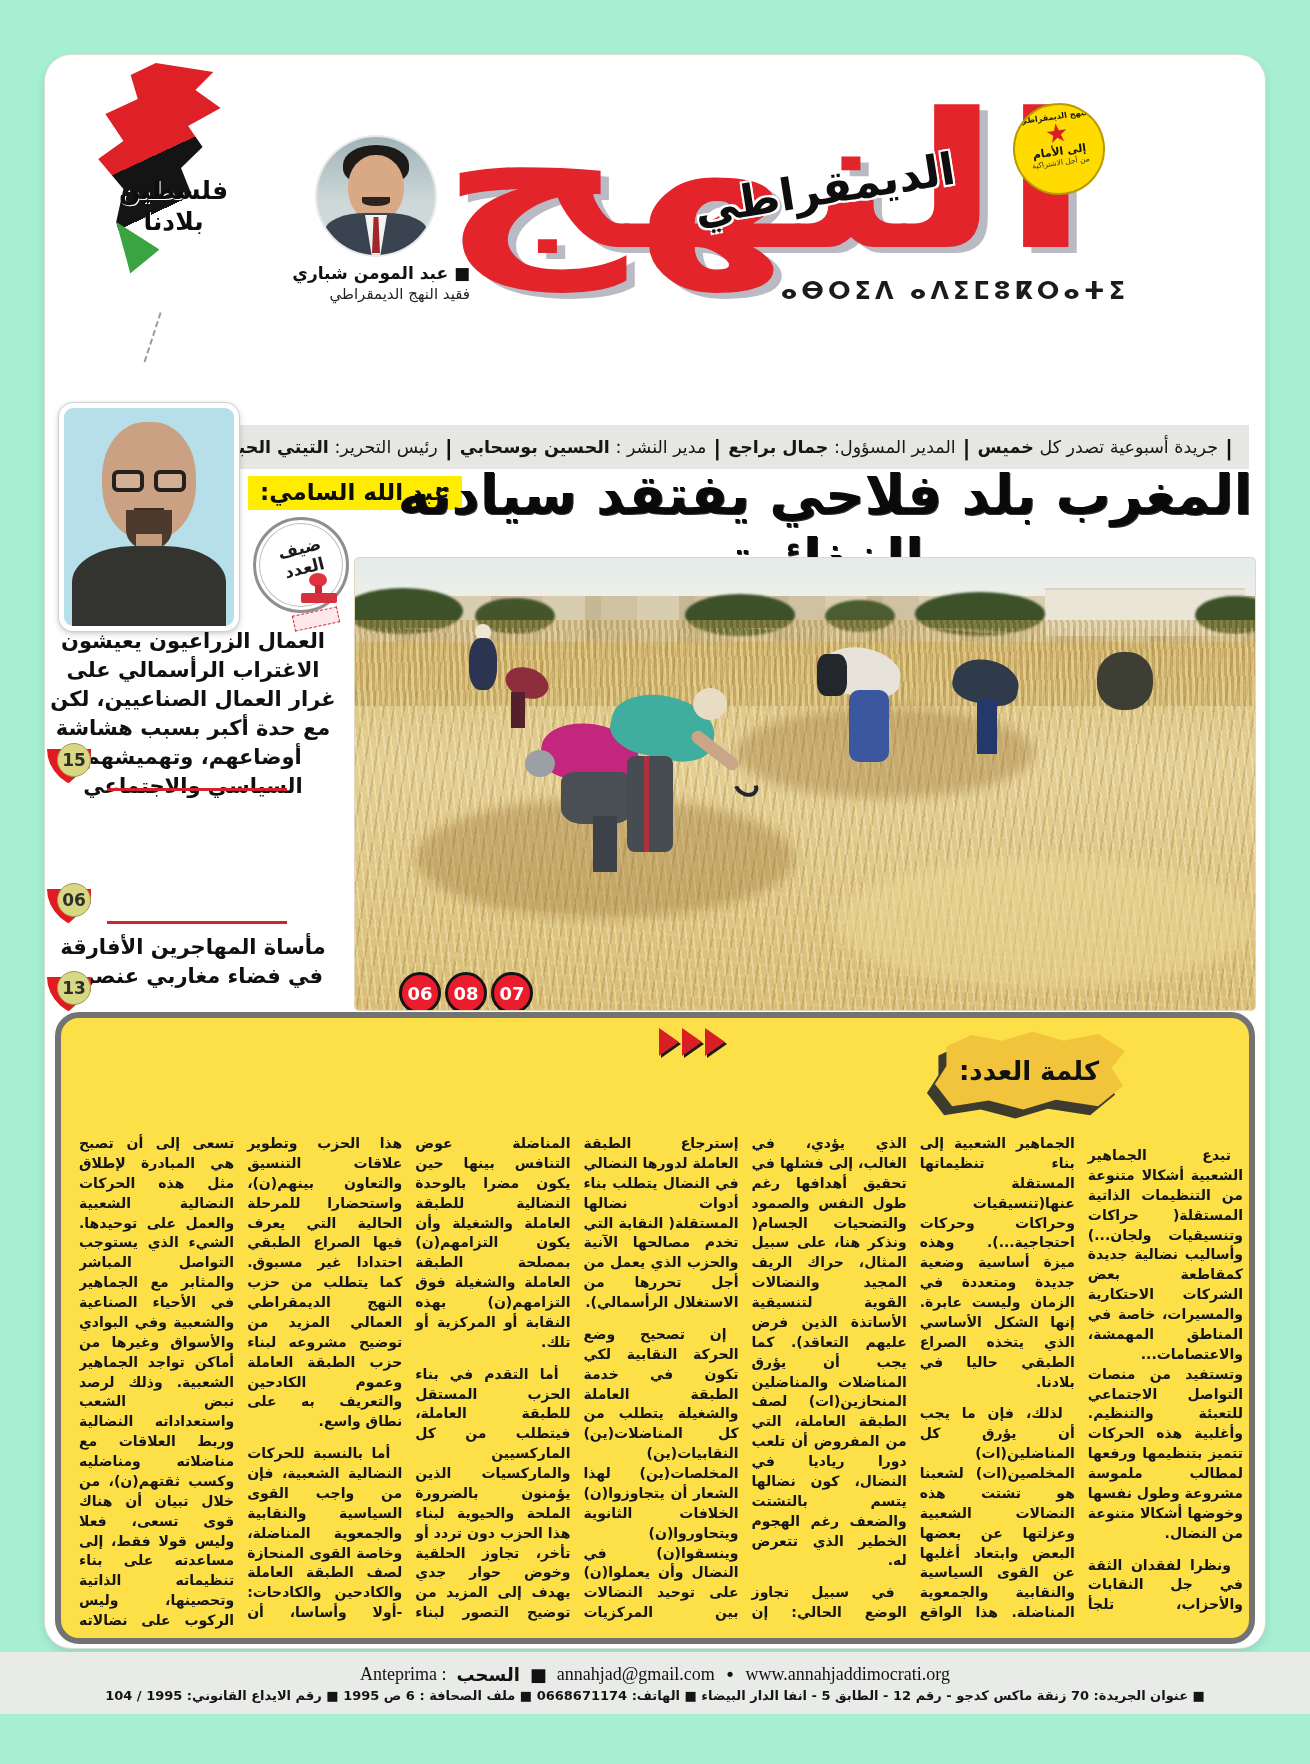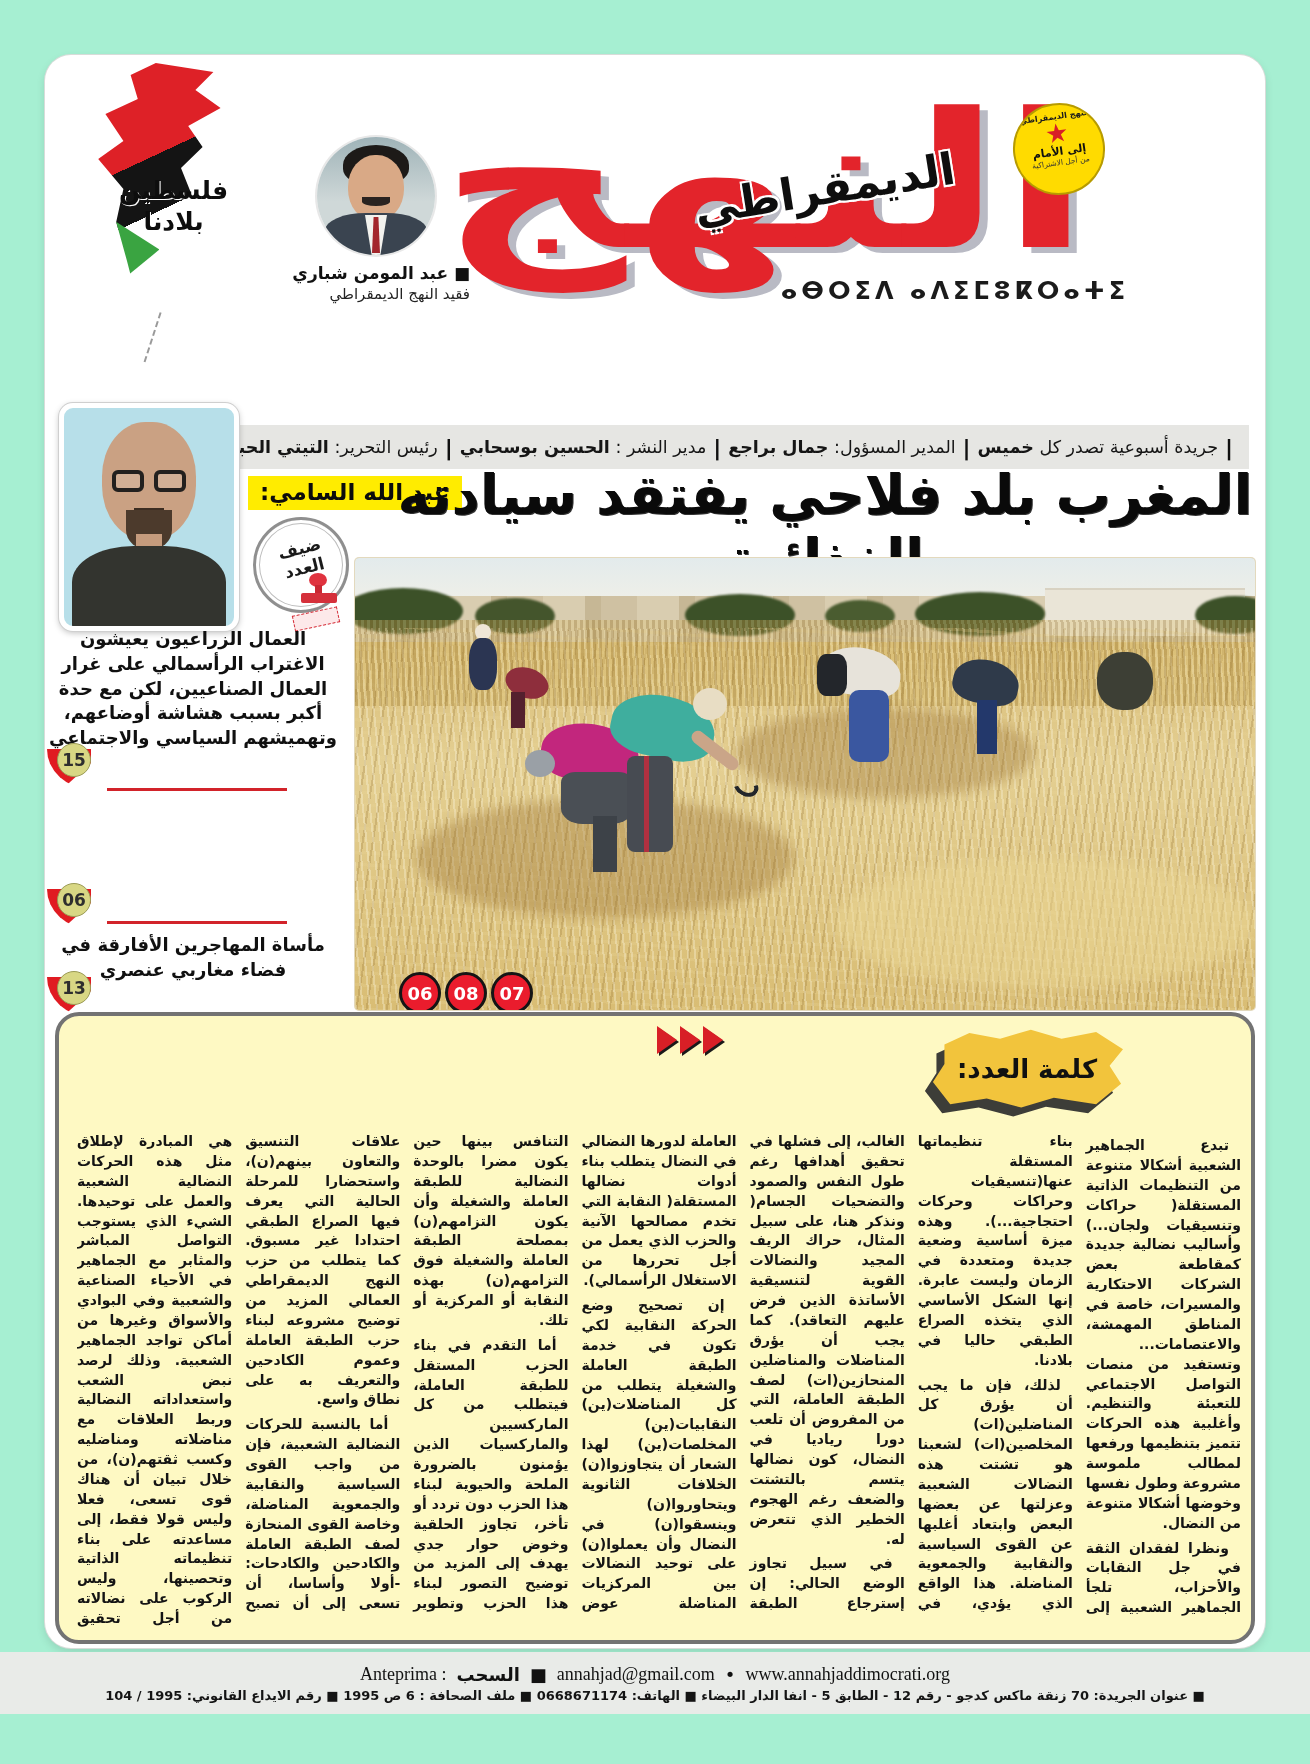--- a/index.html
+++ b/index.html
@@ -83,21 +83,21 @@
      border:3px solid #8f8f8f; box-shadow:inset 0 0 0 3px #fff, inset 0 0 0 4px #bdbdbd; background:#fff; }
   .stamp-txt { position:absolute; left:14px; top:22px; width:70px; direction:rtl; text-align:center;
      font-size:17px; font-weight:bold; color:#1a1a1a; transform:rotate(-14deg); line-height:1.15; }
   .st-knob { position:absolute; left:56px; top:56px; width:18px; height:14px; border-radius:50%; background:#e0333f; }
   .st-neck { position:absolute; left:62px; top:68px; width:7px; height:9px; background:#c92833; }
   .st-base { position:absolute; left:48px; top:76px; width:36px; height:10px; border-radius:2px; background:#d5303b; }
   .st-tag  { position:absolute; left:40px; top:94px; width:46px; height:16px; border:1px dashed #d5303b;
      transform:rotate(-12deg); background:#fde9ea; }
 
   .teaser { position:absolute; direction:rtl; text-align:center; width:292px; left:2px;
-     font-size:18px; font-weight:bold; color:#101010; line-height:1.38; }
+     font-size:21px; font-weight:bold; color:#101010; line-height:1.38; }
   .badge { position:absolute; left:2px; width:46px; height:46px; }
   .badge .wedge { position:absolute; left:0; top:6px; width:44px; height:40px; background:#e01b22;
      border-radius:0 0 0 100%; clip-path:polygon(0 0, 100% 0, 100% 35%, 35% 100%, 0 100%); }
   .badge .num { position:absolute; left:10px; top:0; width:34px; height:34px; border-radius:50%;
      background:#d8d784; border:1px solid #9a9a55; color:#2e2e2e; font-weight:bold; font-size:17px;
      display:flex; align-items:center; justify-content:center; }
   .sep-red { position:absolute; left:62px; width:180px; height:3px; background:#d2232a; }
 
   
   .photo { position:absolute; left:310px; top:503px; width:900px; height:452px; overflow:hidden;
@@ -115,35 +115,35 @@
   .ph-standing { position:absolute; left:0; top:62px; width:100%; height:86px;
      background:repeating-linear-gradient(88deg, rgba(168,134,60,.45) 0 3px, rgba(222,196,122,.4) 3px 6px); }
   .ph-swath { position:absolute; border-radius:50%; background:rgba(150,110,45,.35); filter:blur(6px); }
   .wkpart { position:absolute; }
   .ph-badges { position:absolute; left:44px; top:414px; display:flex; gap:4px; }
   .ph-badge { width:42px; height:42px; border-radius:50%; background:#ea1c2d; border:3px solid #151515;
      color:#fff; font-weight:bold; font-size:18px; display:flex; align-items:center; justify-content:center; }
 
   
   .panel { position:absolute; left:10px; top:957px; width:1200px; height:632px;
-     border:4px solid #737373; border-radius:24px; background:#fef9c3; }
+     border:6px solid #737373; border-radius:24px; background:#fde047; }
   .tri-arrows { position:absolute; left:598px; top:10px; display:flex; gap:3px; }
   .tri { width:0; height:0; border-top:14px solid transparent; border-bottom:14px solid transparent;
      border-left:20px solid #d81f26; filter:drop-shadow(2px 2px 0 #1a1a1a); }
   .splash { position:absolute; left:872px; top:12px; width:192px; height:82px;
      filter:drop-shadow(-8px 9px 0 rgba(45,45,45,.92)); }
   .splash-in { width:100%; height:100%; background:#f2c43c; display:flex; align-items:center; justify-content:center;
      clip-path:polygon(7% 20%, 20% 6%, 36% 13%, 52% 2%, 68% 13%, 86% 5%, 100% 26%, 93% 46%, 99% 68%, 86% 93%, 64% 85%, 47% 97%, 29% 86%, 10% 93%, 1% 66%, 7% 44%);
      font-size:26px; font-weight:bold; color:#111; direction:rtl; }
   .ed-headline { position:absolute; left:60px; top:56px; width:840px; direction:rtl; text-align:center;
      font-size:36px; font-weight:bold; color:#e01b22; text-shadow:0.5px 0.5px 0 #8d1116; }
   .ed-cols { position:absolute; left:18px; top:116px; width:1164px; height:500px; overflow:hidden;
      direction:rtl; column-count:7; column-gap:13px; text-align:justify;
      font-size:14px; font-weight:bold; line-height:1.42; color:#141414; }
-  .ed-cols p { margin:4px 0 5px; text-indent:12px; }
+  .ed-cols p { margin:12px 0 5px; text-indent:12px; }
 
   
   .footer { position:absolute; left:0; top:1652px; width:1310px; height:62px; background:#e9ebe8;
      display:flex; flex-direction:column; align-items:center; justify-content:center; gap:3px; }
   .f-line1 { display:flex; align-items:center; gap:10px; font-size:18px; color:#111; }
   .f-line1 .latin { font-family:"Liberation Serif", serif; }
   .f-line1 .ar { direction:rtl; font-weight:bold; }
   .f-line2 { direction:rtl; font-size:13px; font-weight:bold; color:#141414; }
 </style>
 </head>

